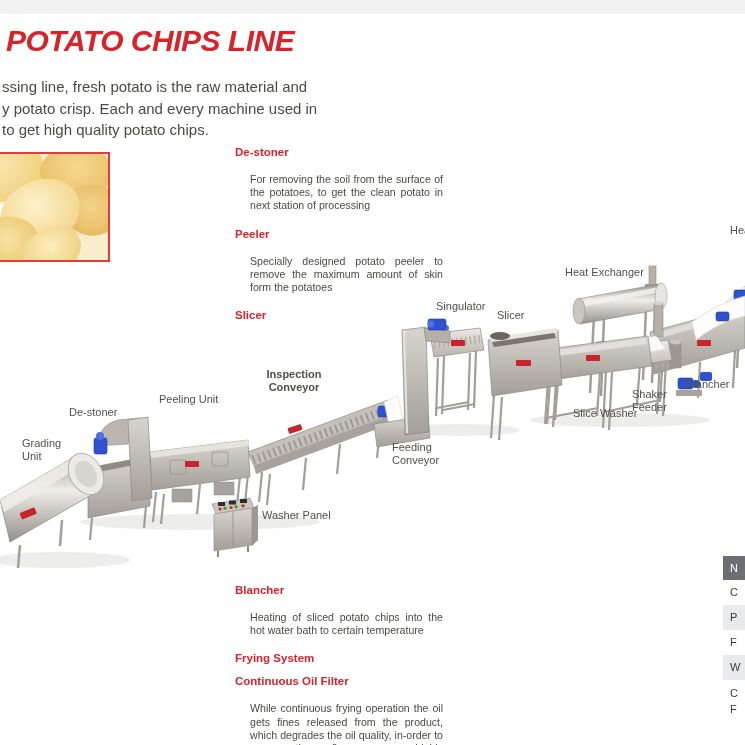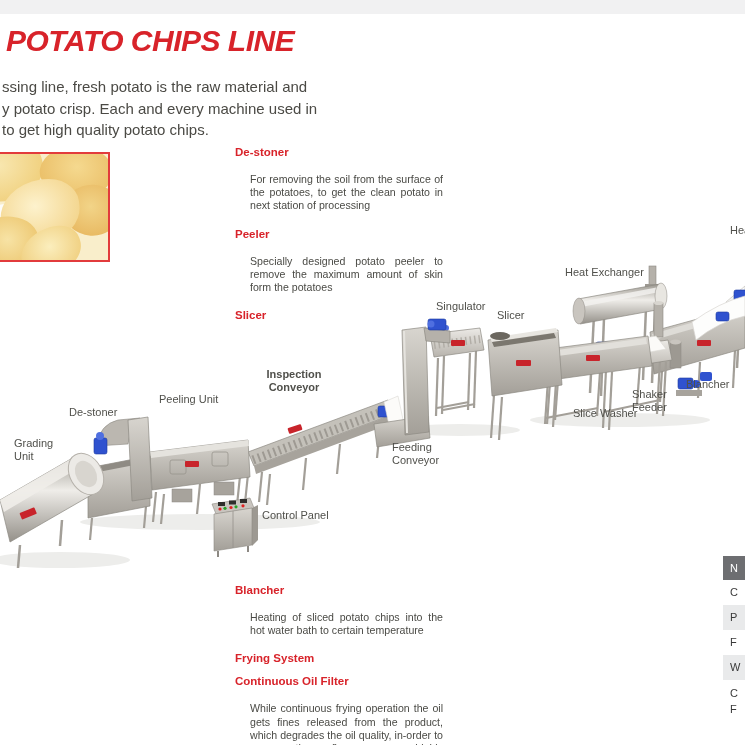--- a/index.html
+++ b/index.html
@@ -318,29 +318,29 @@
     <div>Shaker</div>
     <div>Feeder</div>
   </div>
   <div class="dlabel" style="left:686px;top:378px;">Blancher</div>
   <div class="dlabel center" style="left:262px;top:368px;width:64px;">
     <div>Inspection</div>
     <div>Conveyor</div>
   </div>
   <div class="dlabel" style="left:159px;top:393px;">Peeling Unit</div>
   <div class="dlabel" style="left:69px;top:406px;">De-stoner</div>
-  <div class="dlabel" style="left:0px;top:437px;padding-left:14px;">
+  <div class="dlabel" style="left:8px;top:437px;padding-left:14px;">
     <div>Grading</div>
     <div>Unit</div>
   </div>
   <div class="dlabel" style="left:392px;top:441px;">
     <div>Feeding</div>
     <div>Conveyor</div>
   </div>
-  <div class="dlabel" style="left:262px;top:509px;">Control Panel</div>
+  <div class="dlabel" style="left:262px;top:509px;">Washer Panel</div>
 
   <div class="spec-table">
     <div class="hdr">N</div>
     <div class="row">C</div>
     <div class="row alt">P</div>
     <div class="row">F</div>
     <div class="row alt">W</div>
     <div class="row tall">
       <div>C</div>
       <div>F</div>

